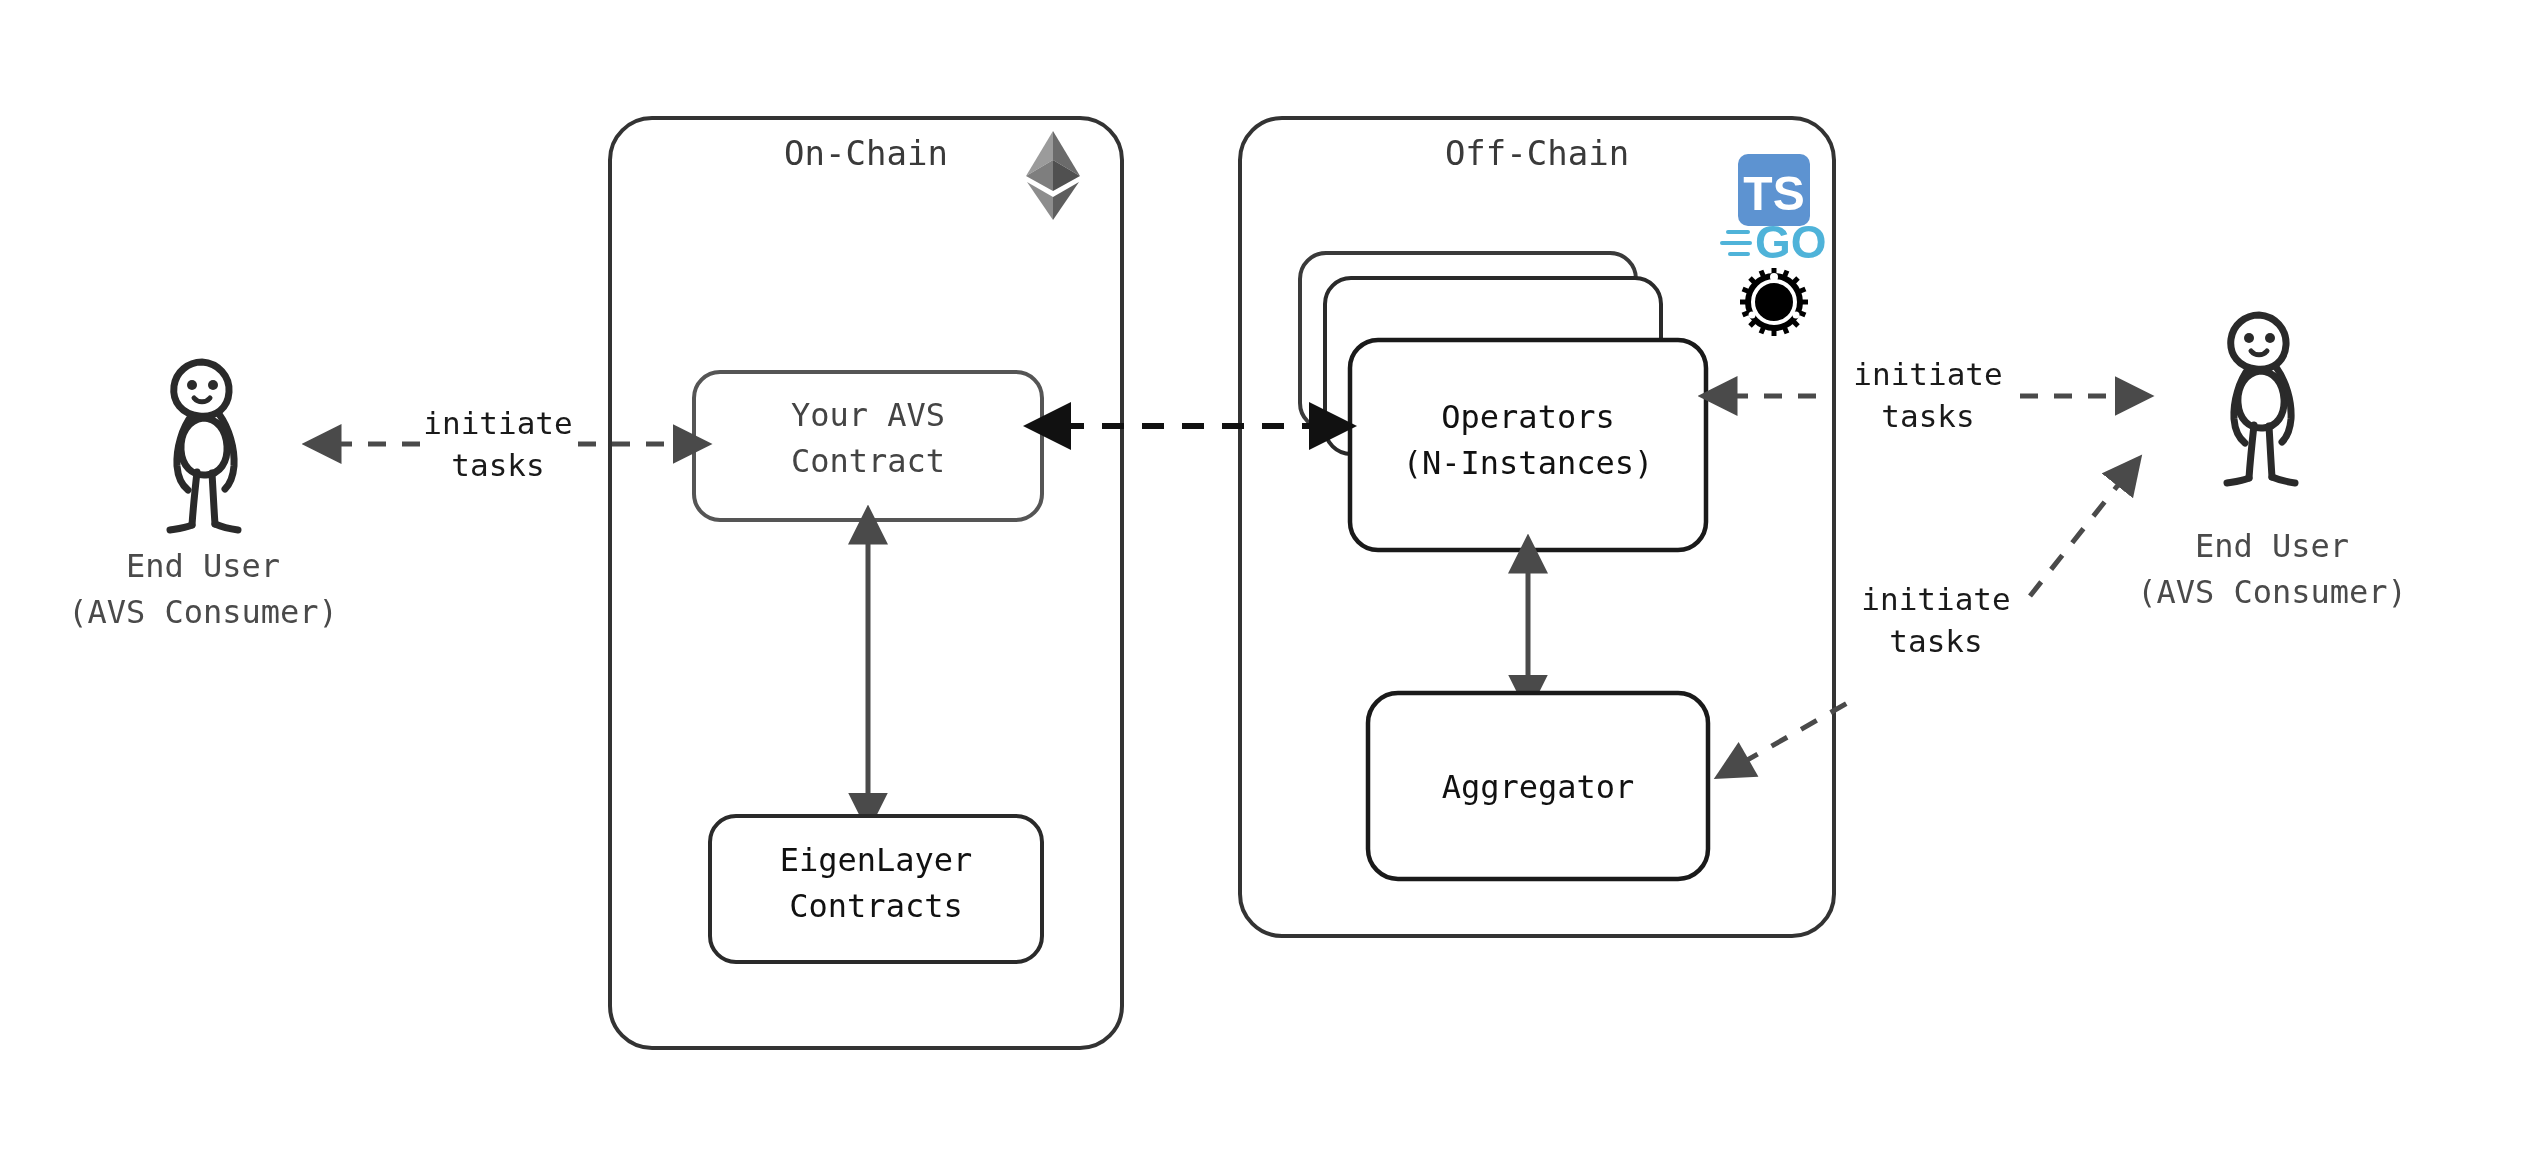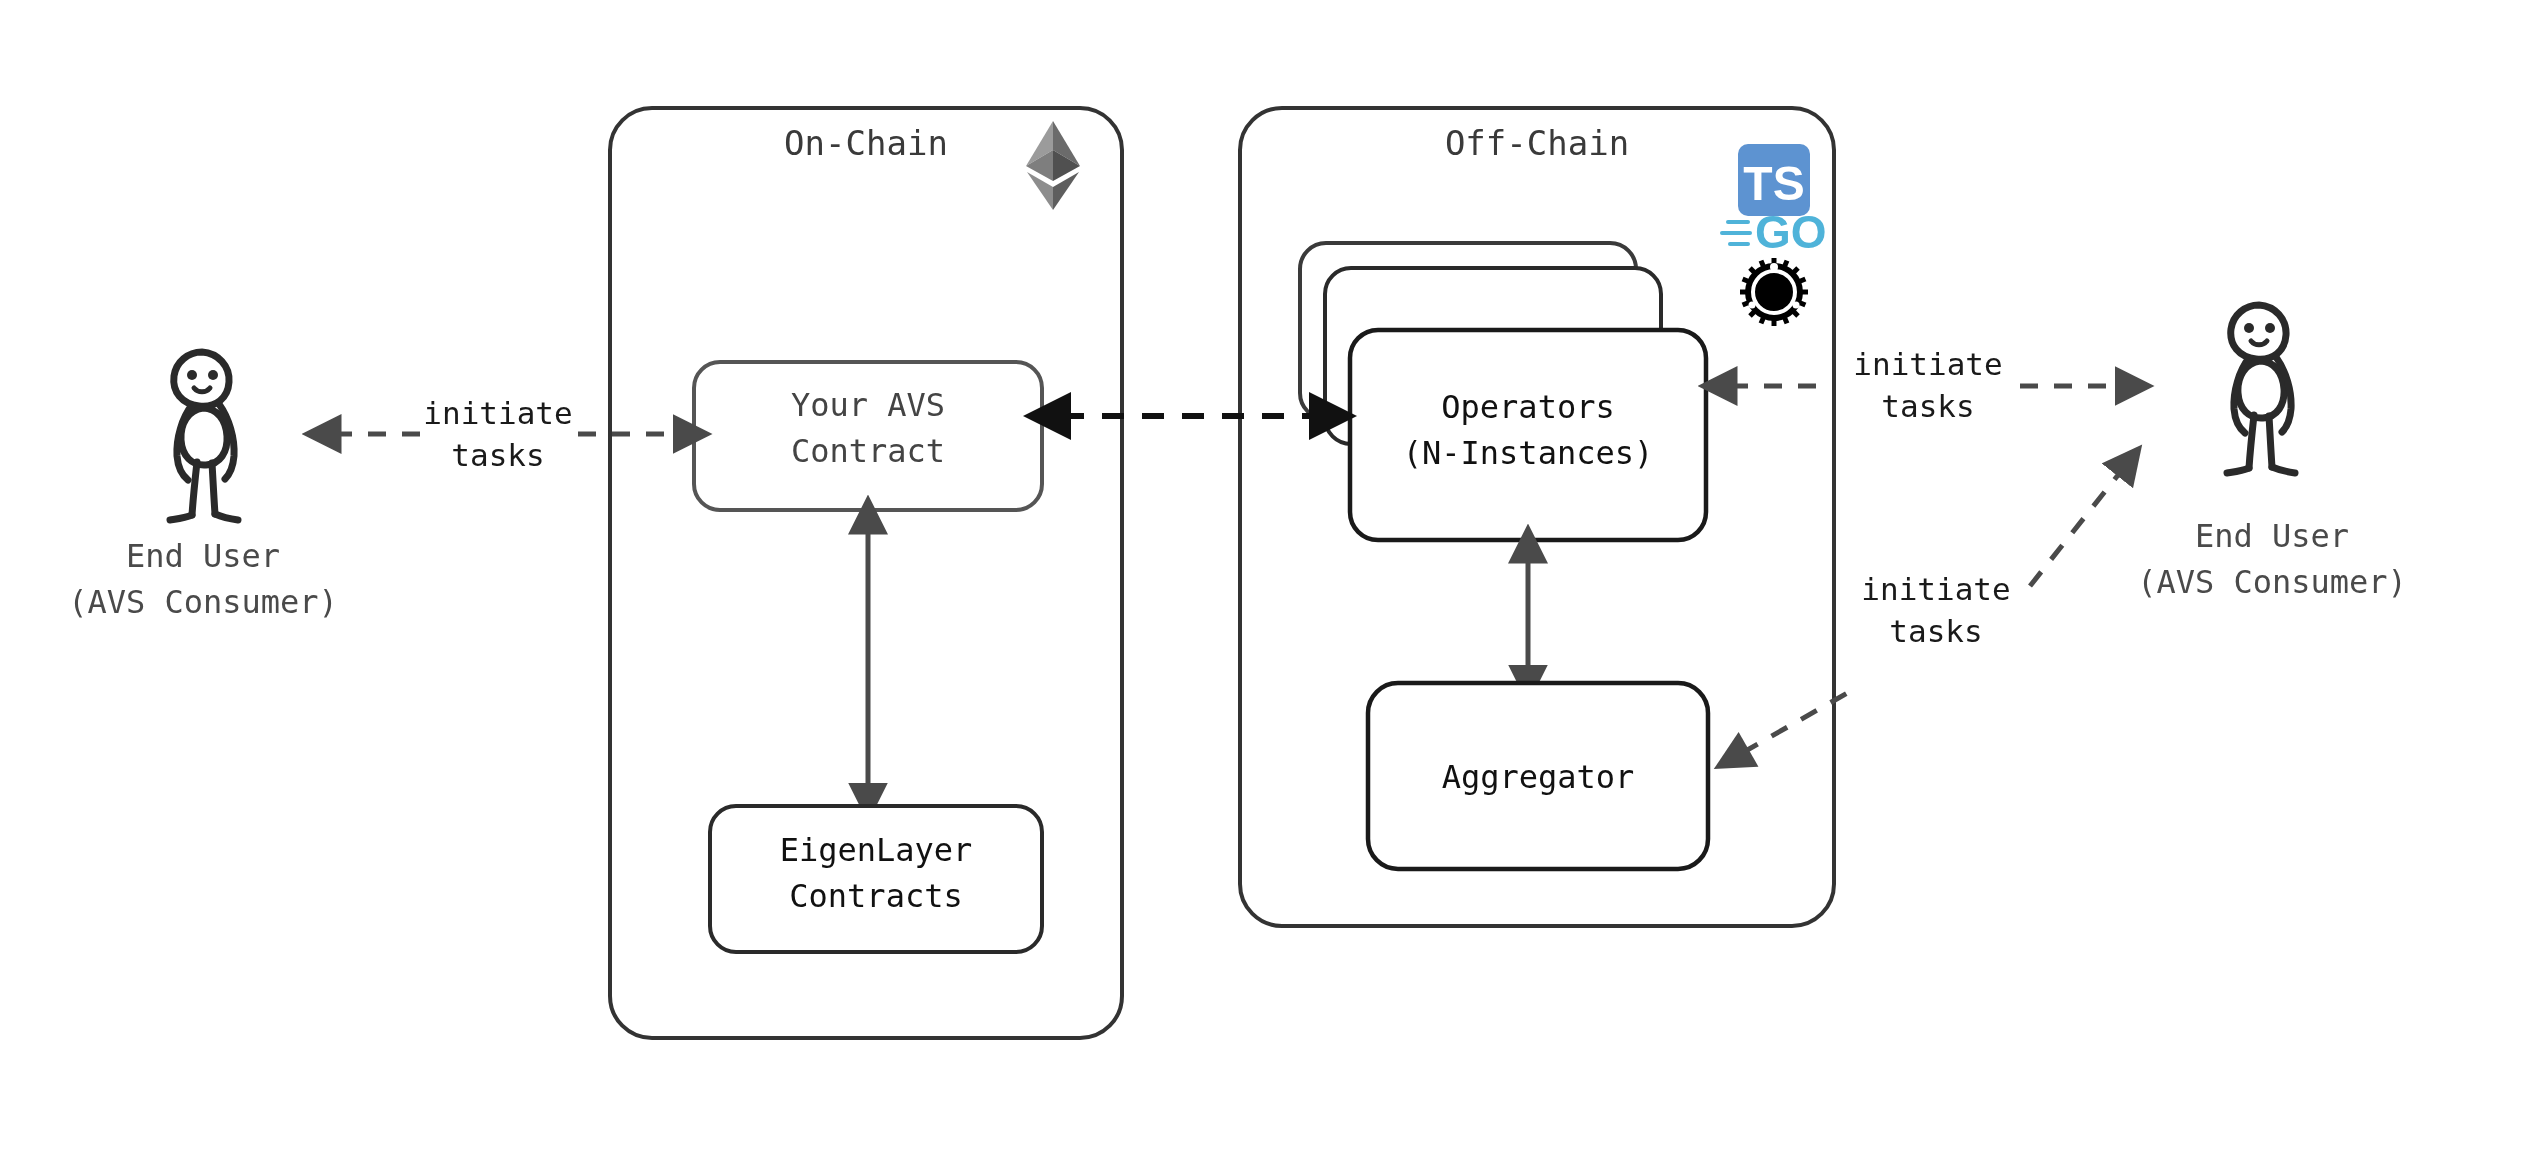--- a/index.html
+++ b/index.html
@@ -10,21 +10,21 @@
   }
   body {
     width: 2522px;
     height: 1176px;
     position: relative;
     overflow: hidden;
     font-family: "DejaVu Sans Mono", "Liberation Mono", monospace;
   }
   #stage {
     position: absolute;
-    left: 0; top: 0;
+    left: 0; top: 10px;
     width: 2522px;
     height: 864px;
   }
   #diagram-svg {
     position: absolute;
     left: 0; top: 0;
     width: 2522px;
     height: 1176px;
   }
   .txt {

